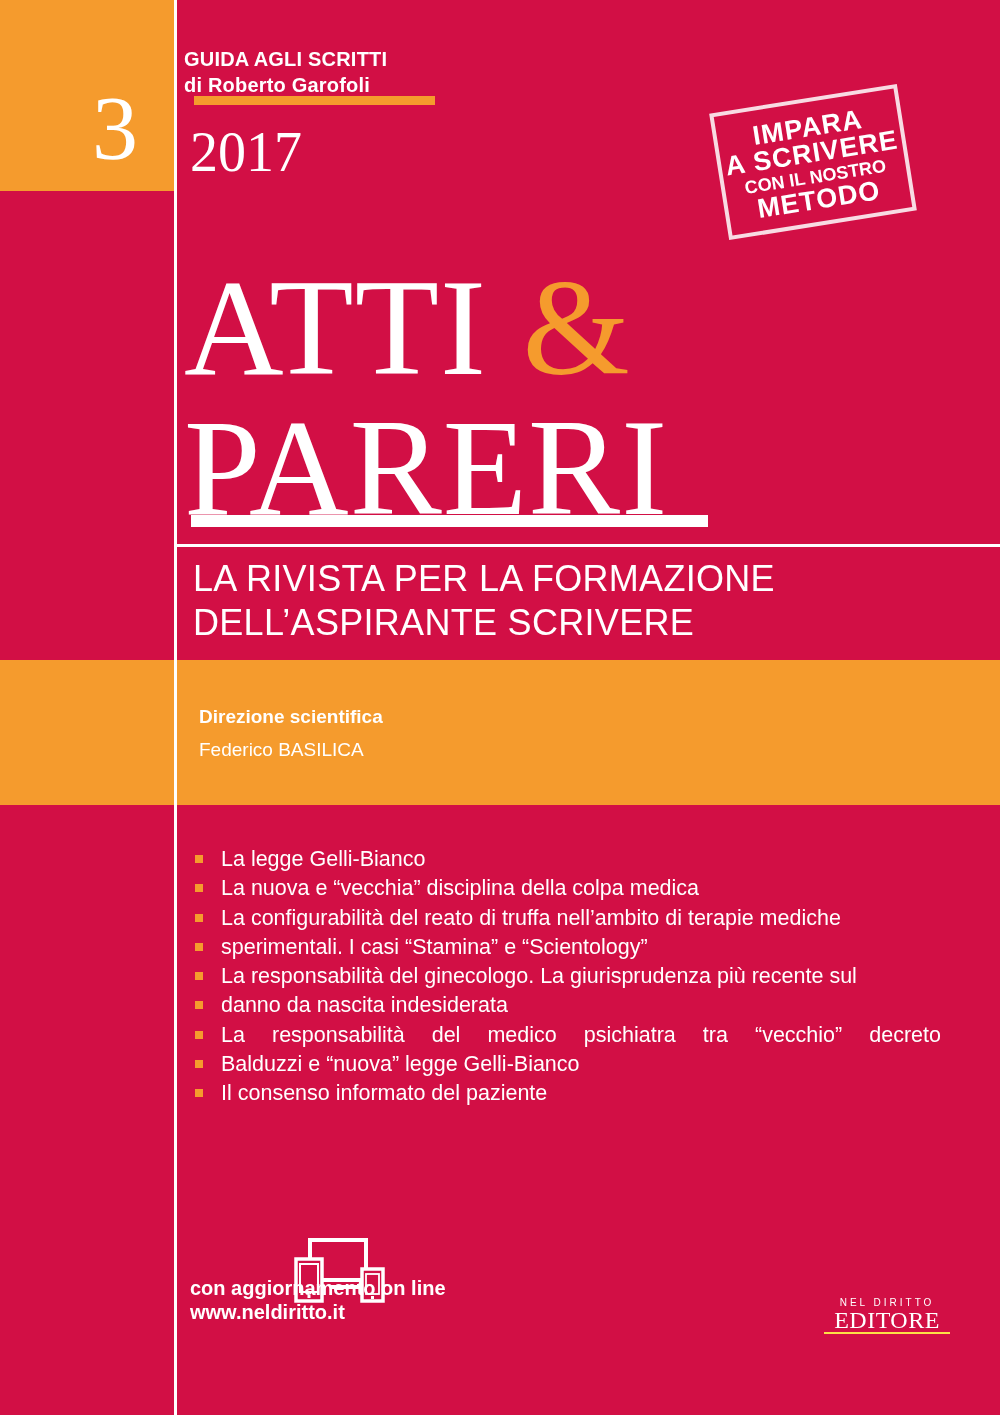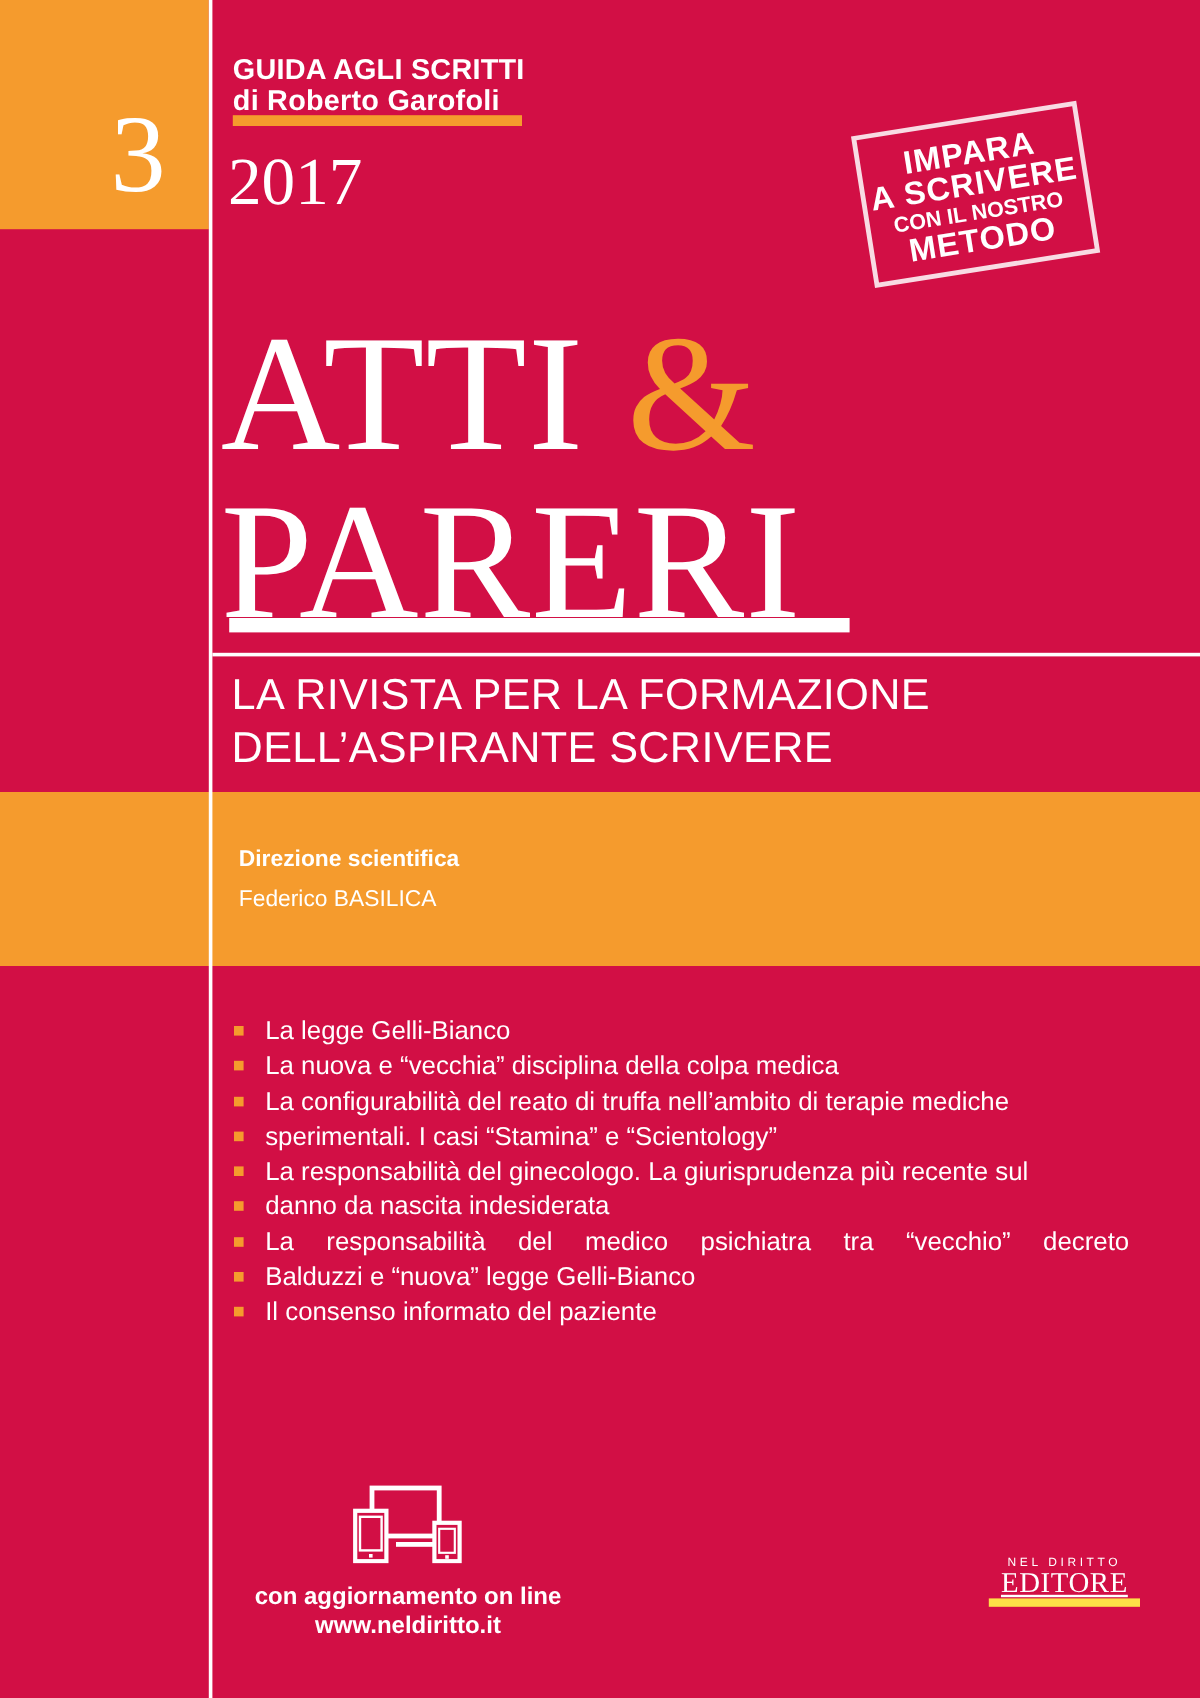--- a/index.html
+++ b/index.html
@@ -2,44 +2,44 @@
 <html><head>
 <meta charset="utf-8">
 <style>
   html, body { margin: 0; padding: 0; }
   body { width: 1000px; height: 1415px; position: relative; overflow: hidden; background: #d20f45; font-family: "Liberation Sans", "DejaVu Sans", sans-serif; color: #fff; }
   .abs { position: absolute; }
   .orange-block { left: 0; top: 0; width: 174px; height: 191px; background: #f59b2d; }
   .vline { left: 174px; top: 0; width: 3px; height: 1415px; background: #fff; z-index: 3; }
   .hline { left: 177px; top: 544px; width: 823px; height: 3px; background: #fff; }
   .orange-band { left: 0; top: 660px; width: 1000px; height: 145px; background: #f59b2d; }
-  .guide { left: 194px; top: 46px; font-weight: bold; font-size: 24px; line-height: 26px; letter-spacing: 0.2px; }
+  .guide { left: 184px; top: 46px; font-weight: bold; font-size: 20px; line-height: 26px; letter-spacing: 0.2px; }
   .guide-underline { left: 194px; top: 96px; width: 241px; height: 9px; background: #f59b2d; }
   .issue-num { left: 92px; top: 78px; font-family: "Liberation Serif", "DejaVu Serif", serif; font-size: 92px; line-height: 100px; }
   .year { left: 190px; top: 120px; font-family: "Liberation Serif", "DejaVu Serif", serif; font-size: 56px; line-height: 64px; }
   .title { left: 184px; top: 258px; font-family: "Liberation Serif", "DejaVu Serif", serif; font-size: 138px; line-height: 140px; letter-spacing: 1px; }
   .title .amp { color: #f59b2d; }
   .title-underline { left: 191px; top: 515px; width: 517px; height: 12px; background: #fff; }
   .subtitle { left: 193px; top: 557px; font-size: 36px; line-height: 44px; letter-spacing: 0.3px; }
   .dir-label { left: 199px; top: 705px; font-weight: bold; font-size: 19px; line-height: 24px; }
   .dir-name { left: 199px; top: 738px; font-size: 19px; line-height: 24px; }
   .stamp { left: 718px; top: 98px; width: 190px; height: 128px; transform: rotate(-9deg); border: 4px solid rgba(255,255,255,0.85); box-sizing: border-box; text-align: center; font-weight: bold; font-family: "Liberation Sans", sans-serif; }
   .stamp .l1 { font-size: 27px; line-height: 26px; margin-top: 12px; letter-spacing: 1px; }
   .stamp .l2 { font-size: 27px; line-height: 27px; letter-spacing: 1px; }
   .stamp .l3 { font-size: 18px; line-height: 20px; }
   .stamp .l4 { font-size: 27px; line-height: 26px; letter-spacing: 1px; }
   .bullets { left: 193px; top: 845px; width: 750px; list-style: none; margin: 0; padding: 0; }
   .bullets li { position: relative; padding-left: 28px; font-size: 21.5px; line-height: 29.3px; white-space: nowrap; }
   .bullets li.justify { display: flex; justify-content: space-between; width: 720px; }
   .bullets li .sq { position: absolute; left: 2px; top: 10px; width: 8px; height: 8px; background: #f59b2d; }
   .devices { left: 294px; top: 1237px; width: 92px; height: 66px; }
-  .online { left: 190px; top: 1319px; width: 300px; text-align: center; font-weight: bold; font-size: 20px; line-height: 24px; }
+  .online { left: 190px; top: 1276px; width: 300px; font-weight: bold; font-size: 20px; line-height: 24px; }
   .logo { left: 824px; top: 1297px; width: 126px; text-align: center; }
   .logo .top { font-family: Liberation Sans, sans-serif; font-size: 10px; letter-spacing: 3px; line-height: 11px; }
-  .logo .bottom { font-family: "Liberation Serif", "DejaVu Serif", serif; font-size: 24px; line-height: 24px; letter-spacing: 0.5px; border-bottom: 7px solid #fde047; text-decoration: underline; }
+  .logo .bottom { font-family: "Liberation Serif", "DejaVu Serif", serif; font-size: 24px; line-height: 24px; letter-spacing: 0.5px; border-bottom: 2px solid #fde047; }
 </style>
 </head>
 <body>
 
 <div class="abs orange-block"></div>
 <div class="abs orange-band"></div>
 <div class="abs vline"></div>
 <div class="abs hline"></div>
 
 <div class="abs guide">

